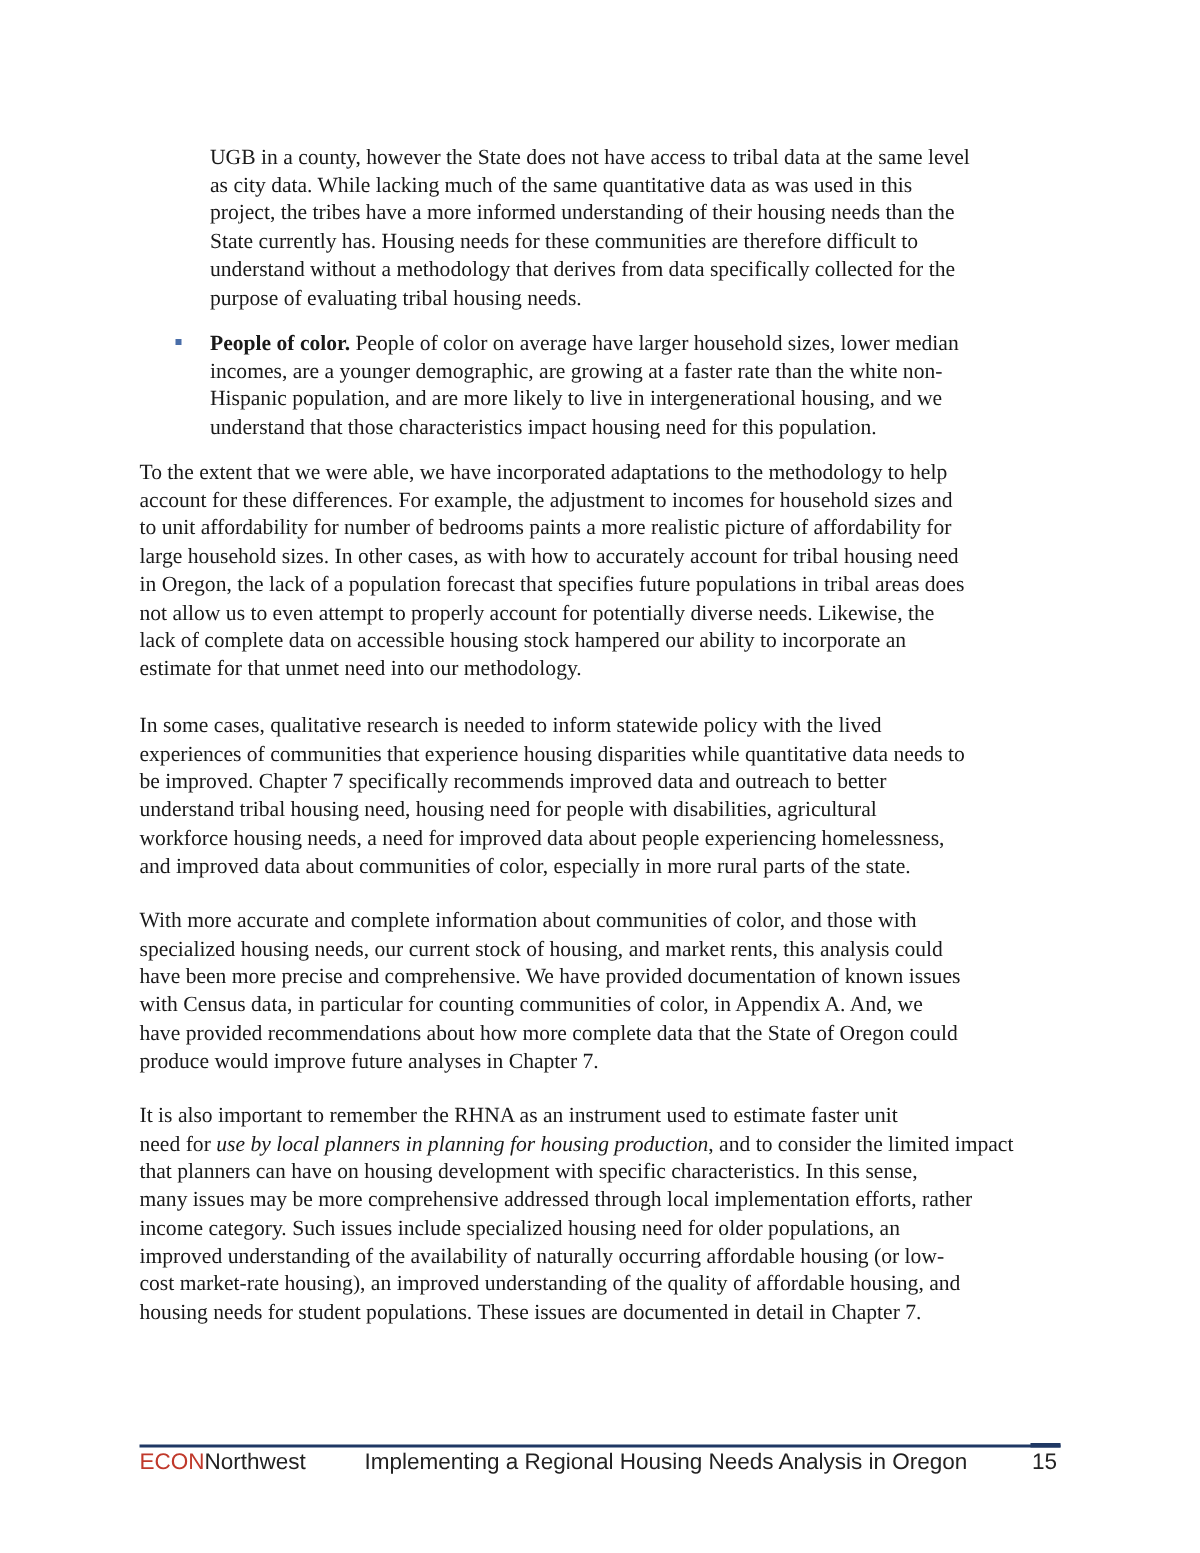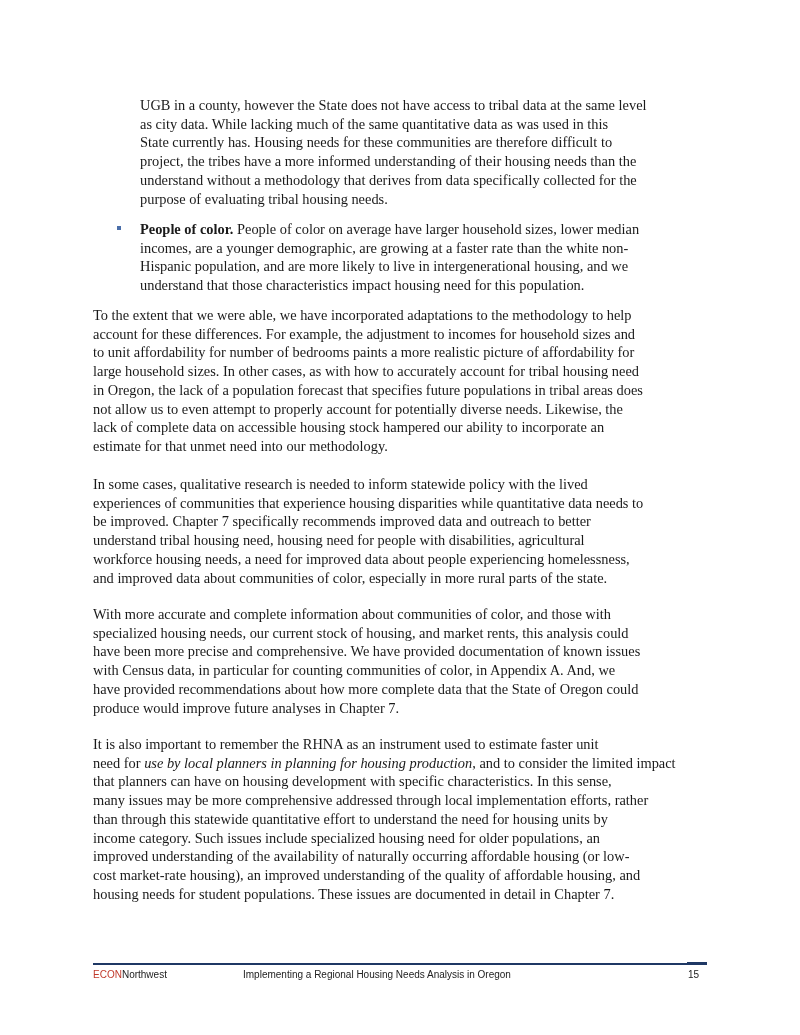--- a/index.html
+++ b/index.html
@@ -23,37 +23,37 @@
   .bold { font-weight: bold; }
   .italic { font-style: italic; }
   .footer-rule {
     position: absolute; left: 93px; top: 963px; width: 614px; height: 2px; background: #1f3864;
   }
   .footer-rule-end {
     position: absolute; left: 687px; top: 962px; width: 20px; height: 3px; background: #1f3864;
   }
   .footer {
     position: absolute; top: 968px; font-family: "Liberation Sans", "DejaVu Sans", sans-serif;
-    font-size: 10px; color: #222; line-height: 13px;
+    font-size: 15px; color: #222; line-height: 13px;
   }
   .footer-brand { left: 93px; }
   .brand-econ { color: #c0392b; }
   .footer-title { left: 243px; }
   .footer-page { left: 688px; width: 19px; text-align: left; }
 </style>
 </head>
 <body>
 
 <div class="page">
 
   <div class="indent-block" style="top:96px;">
     <div class="para">UGB in a county, however the State does not have access to tribal data at the same level</div>
     <div class="para">as city data. While lacking much of the same quantitative data as was used in this</div>
+    <div class="para">project, the tribes have a more informed understanding of their housing needs than the</div>
     <div class="para">State currently has. Housing needs for these communities are therefore difficult to</div>
-    <div class="para">project, the tribes have a more informed understanding of their housing needs than the</div>
     <div class="para">understand without a methodology that derives from data specifically collected for the</div>
     <div class="para">purpose of evaluating tribal housing needs.</div>
   </div>
 
   <div class="bullet-item">
     <span class="bullet-marker"></span>
     <div class="bullet-text">
       <div class="para"><span class="bold">People of color.</span><span> People of color on average have larger household sizes, lower median</span></div>
       <div class="para">incomes, are a younger demographic, are growing at a faster rate than the white non-</div>
       <div class="para">Hispanic population, and are more likely to live in intergenerational housing, and we</div>
@@ -88,21 +88,20 @@
     <div class="para">with Census data, in particular for counting communities of color, in Appendix A. And, we</div>
     <div class="para">have provided recommendations about how more complete data that the State of Oregon could</div>
     <div class="para">produce would improve future analyses in Chapter 7.</div>
   </div>
 
   <div class="text-block" style="top:735px;">
     <div class="para">It is also important to remember the RHNA as an instrument used to estimate faster unit</div>
     <div class="para"><span>need for </span><span class="italic">use by local planners in planning for housing production</span><span>, and to consider the limited impact</span></div>
     <div class="para">that planners can have on housing development with specific characteristics. In this sense,</div>
     <div class="para">many issues may be more comprehensive addressed through local implementation efforts, rather</div>
-    <div class="para">than through this statewide quantitative effort to understand the need for housing units by</div>
     <div class="para">income category. Such issues include specialized housing need for older populations, an</div>
     <div class="para">improved understanding of the availability of naturally occurring affordable housing (or low-</div>
     <div class="para">cost market-rate housing), an improved understanding of the quality of affordable housing, and</div>
     <div class="para">housing needs for student populations. These issues are documented in detail in Chapter 7.</div>
   </div>
 
   <div class="footer-rule"></div>
   <div class="footer-rule-end"></div>
   <div class="footer footer-brand"><span class="brand-econ">ECON</span><span>N</span><span>orthwest</span></div>
   <div class="footer footer-title">Implementing a Regional Housing Needs Analysis in Oregon</div>

